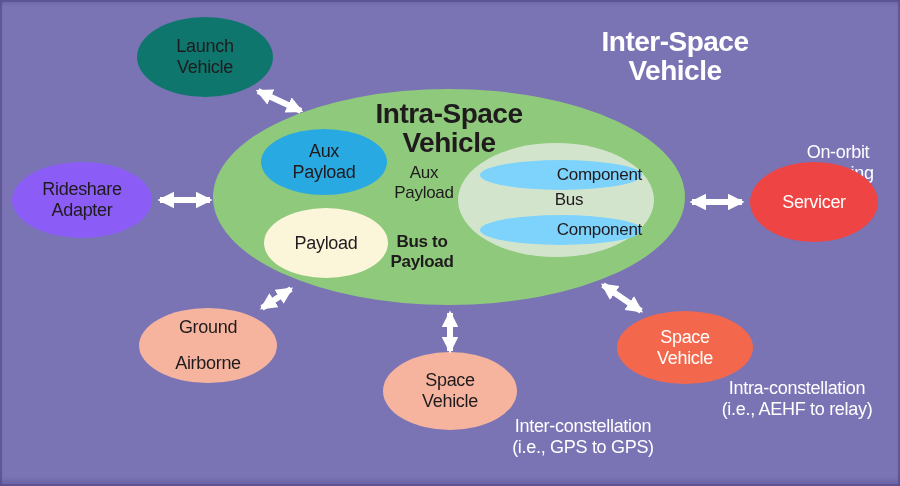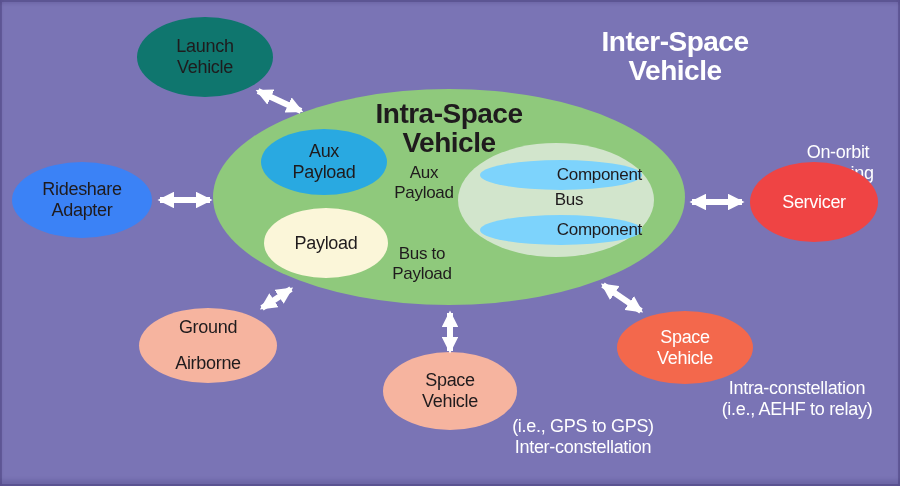--- a/index.html
+++ b/index.html
@@ -21,21 +21,21 @@
   .small-label { font-size:17px; line-height:20px; letter-spacing:-0.3px; }
   .title { font-weight:bold; font-size:28px; line-height:29px; letter-spacing:-0.5px; }
   .ann { font-size:18px; line-height:21px; letter-spacing:-0.3px; }
 
   
   .green-big   { background:#8fc97c; }
   .inner-pale  { background:#d2e5cc; }
   .yellow      { background:#7dd3fc;align-items:flex-end; }
   .blue        { background:#29a9e1; }
   .lt-blue     { background:#0f766e; }
-  .ltr-blue    { background:#3b82f6; }
+  .ltr-blue    { background:#8b5cf6; }
   .cream       { background:#fbf6d9; }
   .red         { background:#ef4444; }
   .orange-red  { background:#f3684c; }
   .salmon      { background:#f6b49f; }
 
   svg.arrows { position:absolute; left:0; top:0; z-index:10; pointer-events:none; }
 </style>
 </head>
 <body>
 
@@ -55,21 +55,21 @@
 
   <div class="ellipse cream node-label black" style="left:264px; top:208px; width:124px; height:70px;">
     <div>Payload</div>
   </div>
 
   <div class="txt small-label black" style="left:384px; top:163px; width:80px;">
     <div>Aux</div>
     <div>Payload</div>
   </div>
 
-  <div class="txt small-label black" style="left:382px; top:244px; width:80px;">
+  <div class="txt small-label black" style="left:382px; top:232px; width:80px;font-weight:bold;">
     <div>Bus to</div>
     <div>Payload</div>
   </div>
 
   <div class="ellipse inner-pale" style="left:458px; top:143px; width:196px; height:114px;"></div>
   <div class="ellipse yellow small-label black" style="left:480px; top:160px; width:162px; height:30px;">
     <div>Component</div>
   </div>
   <div class="txt small-label black" style="left:519px; top:190px; width:100px;">
     <div>Bus</div>
@@ -106,22 +106,22 @@
     <div>Ground</div>
     <div>Airborne</div>
   </div>
 
   <div class="ellipse salmon node-label black" style="left:383px; top:352px; width:134px; height:78px;">
     <div>Space</div>
     <div>Vehicle</div>
   </div>
 
   <div class="txt ann white" style="left:478px; top:416px; width:210px;">
+    <div>Inter-constellation</div>
     <div>(i.e., GPS to GPS)</div>
-    <div>Inter-constellation</div>
   </div>
 
   <div class="ellipse orange-red node-label white" style="left:617px; top:311px; width:136px; height:73px;">
     <div>Space</div>
     <div>Vehicle</div>
   </div>
 
   <div class="txt ann white" style="left:692px; top:378px; width:210px;">
     <div>Intra-constellation</div>
     <div>(i.e., AEHF to relay)</div>

